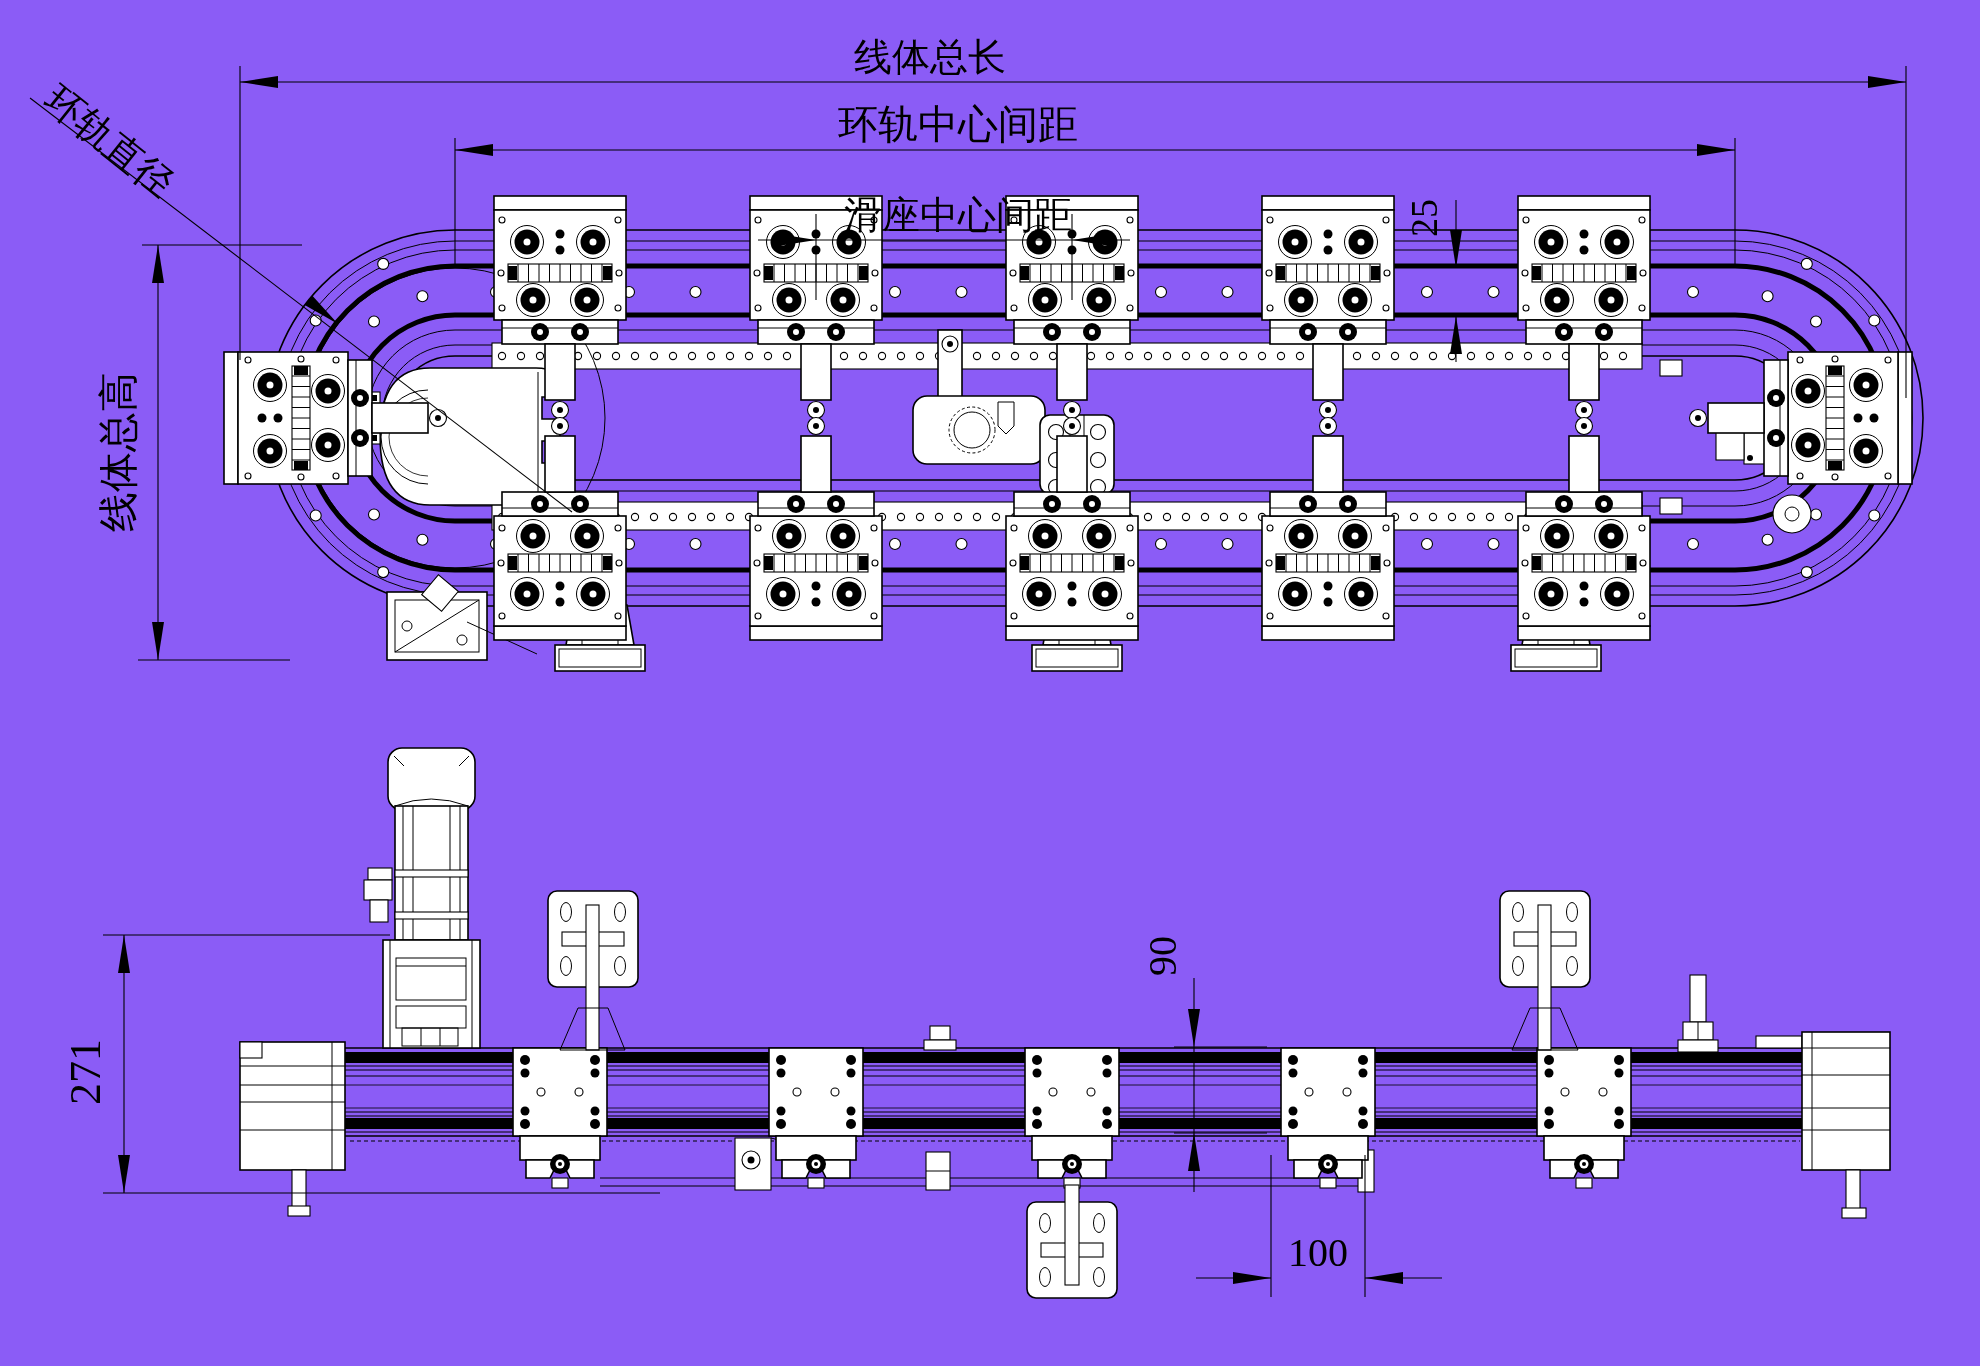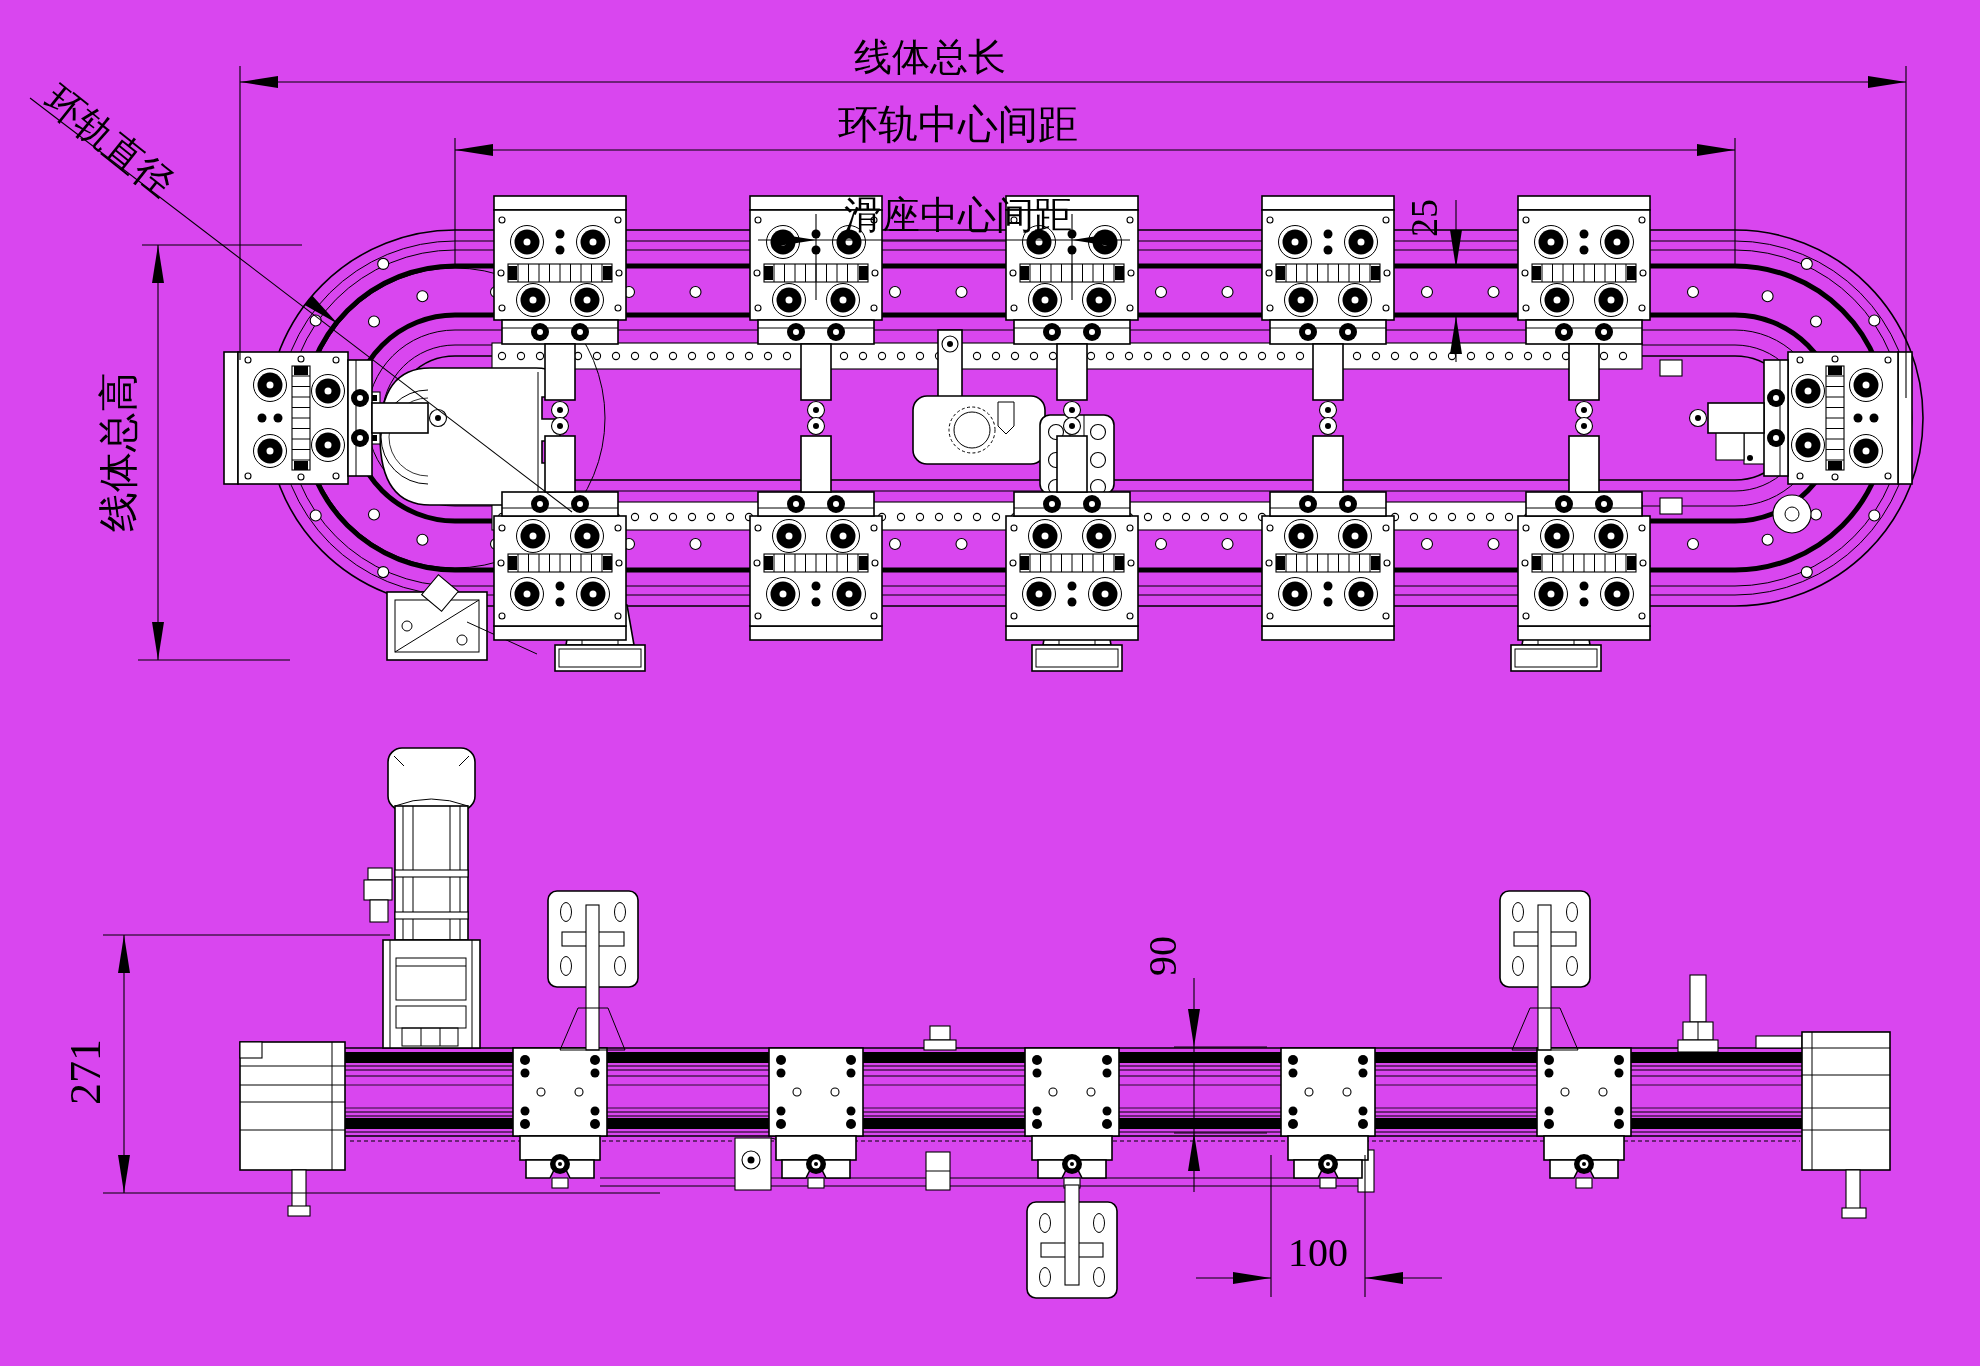--- a/index.html
+++ b/index.html
@@ -1,16 +1,16 @@
 <!DOCTYPE html>
 <html><head>
 <meta charset="utf-8">
 <style>
   html,body{margin:0;padding:0;background:#ffffff;}
-  #stage{width:1980px;height:1366px;background:#d946ef;position:relative;}
+  #stage{width:1980px;height:1366px;background:#8b5cf6;position:relative;}
   svg{display:block;}
   .s  {fill:none;stroke:#000;stroke-width:1.6;}
   .s1 {fill:none;stroke:#000;stroke-width:1;}
   .sh {fill:none;stroke:#000;stroke-width:0.8;}
   .w  {fill:#fff;stroke:#000;stroke-width:1.6;}
   .w1 {fill:#fff;stroke:#000;stroke-width:1.1;}
   .b  {fill:#000;stroke:none;}
   .wh {fill:#fff;stroke:none;}
   .thk{fill:none;stroke:#000;stroke-width:5;}
   .dim{fill:none;stroke:#000;stroke-width:1.1;}

